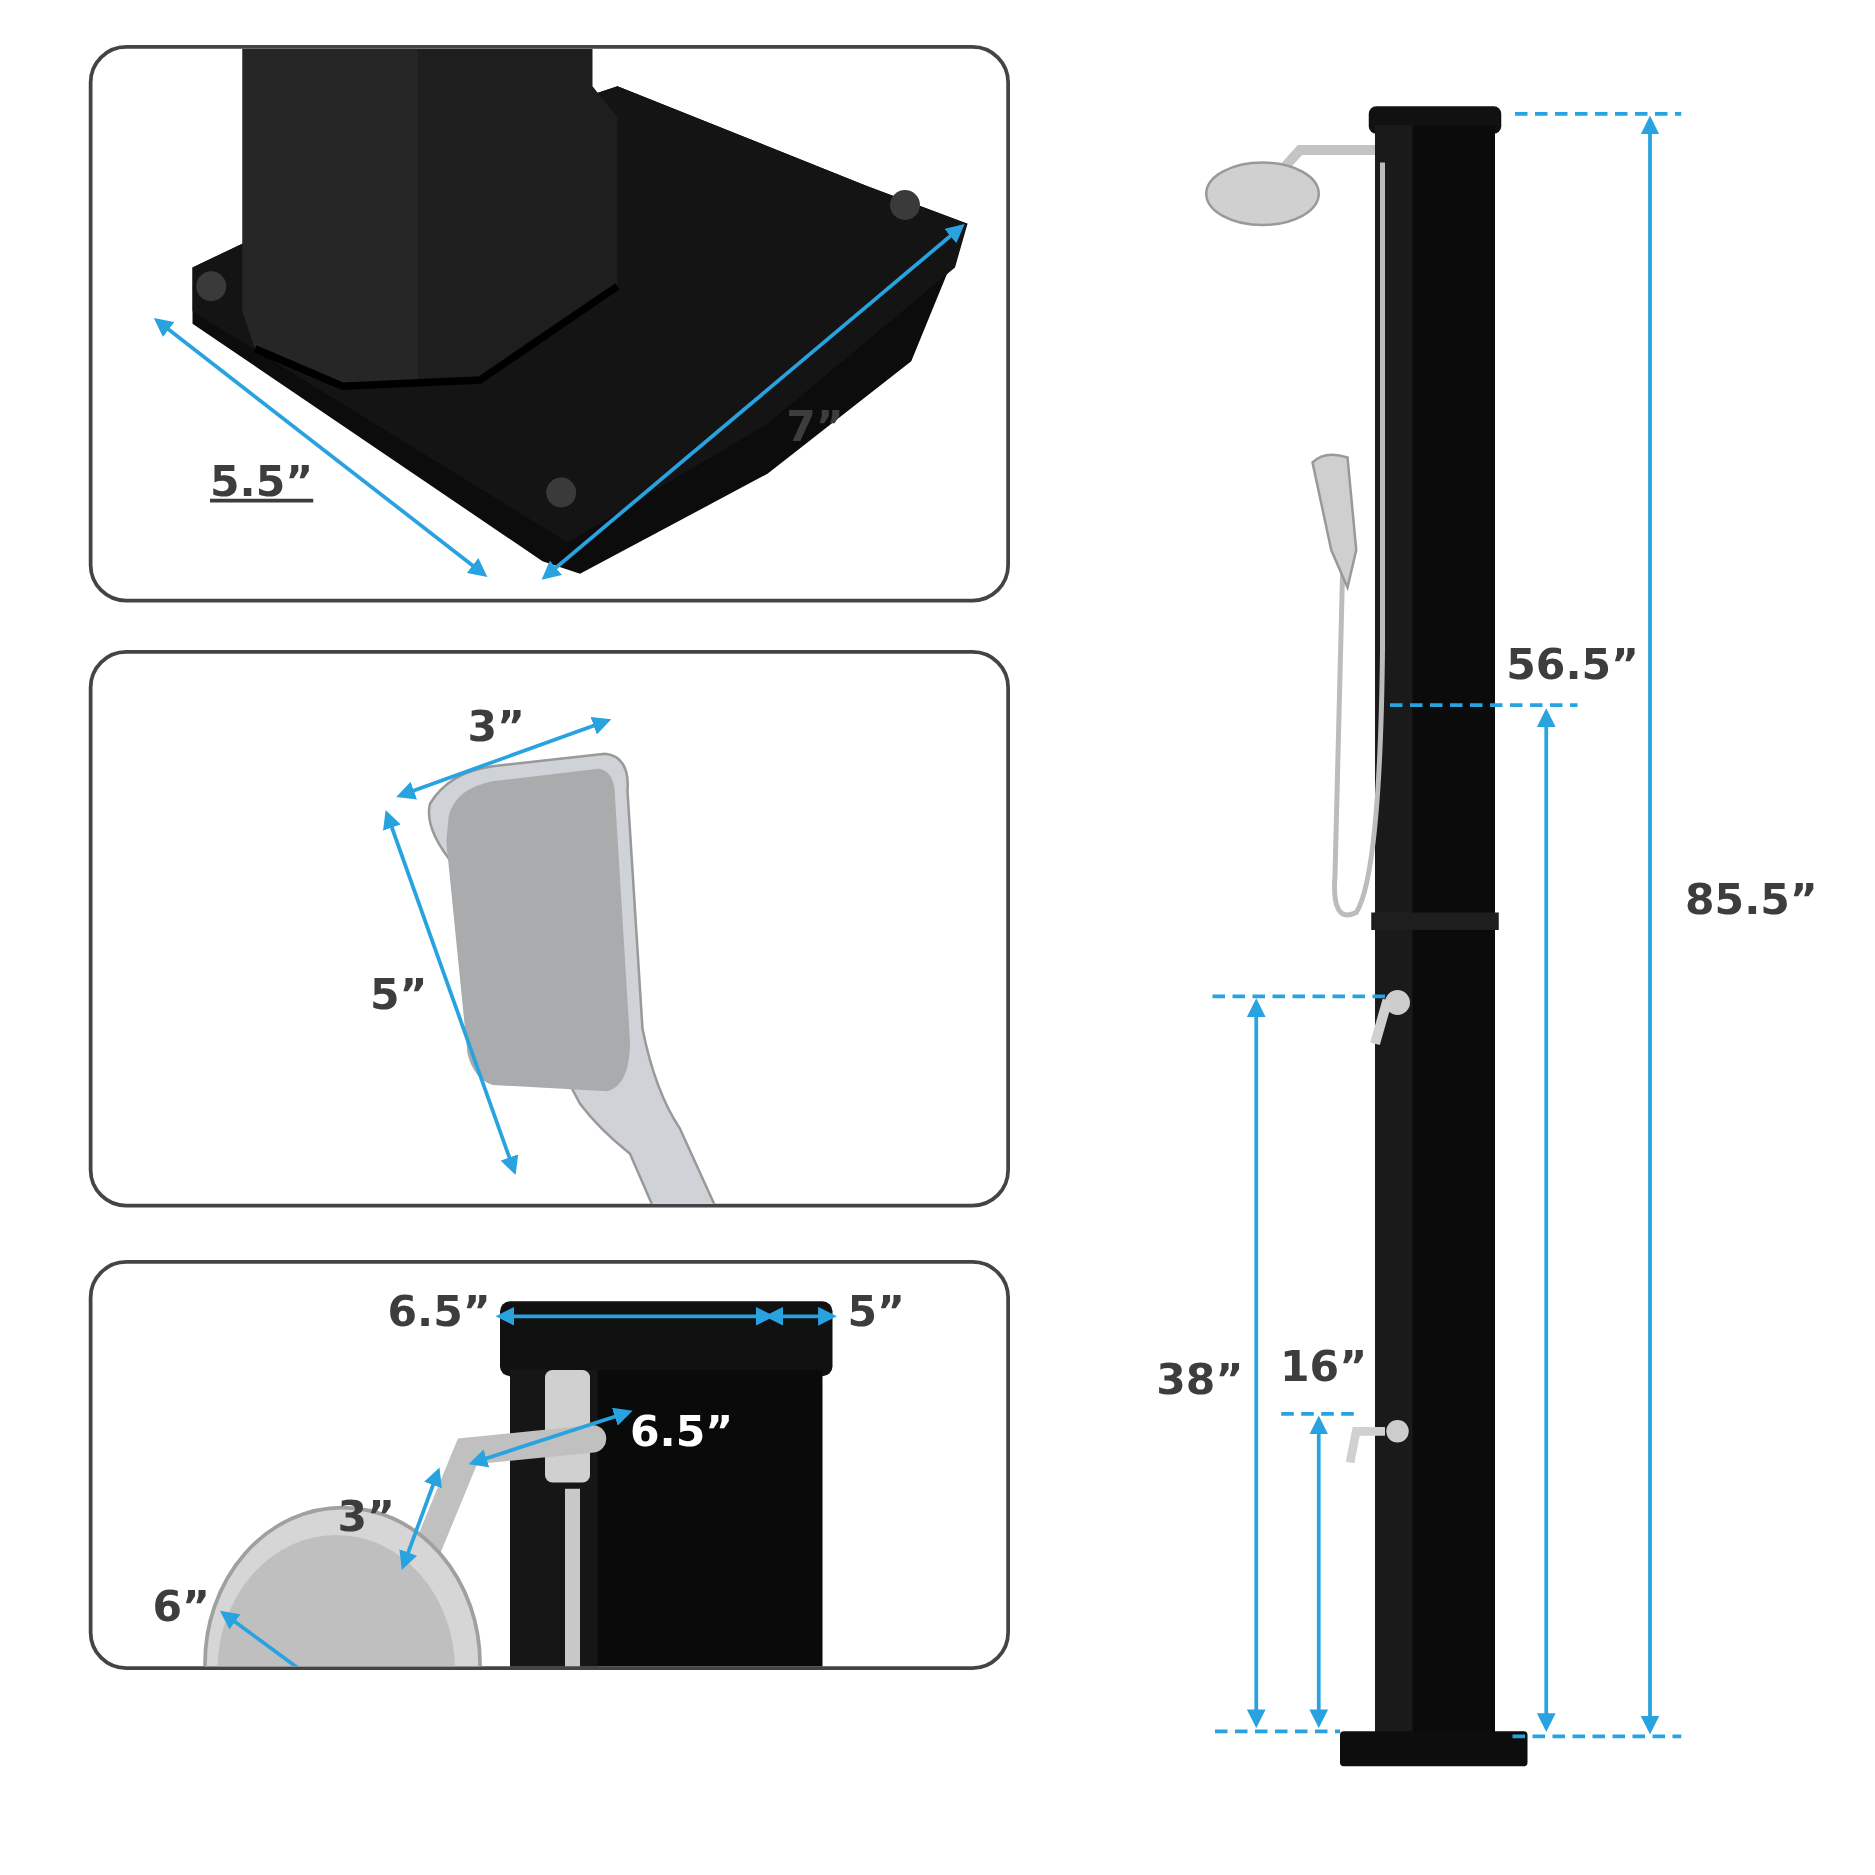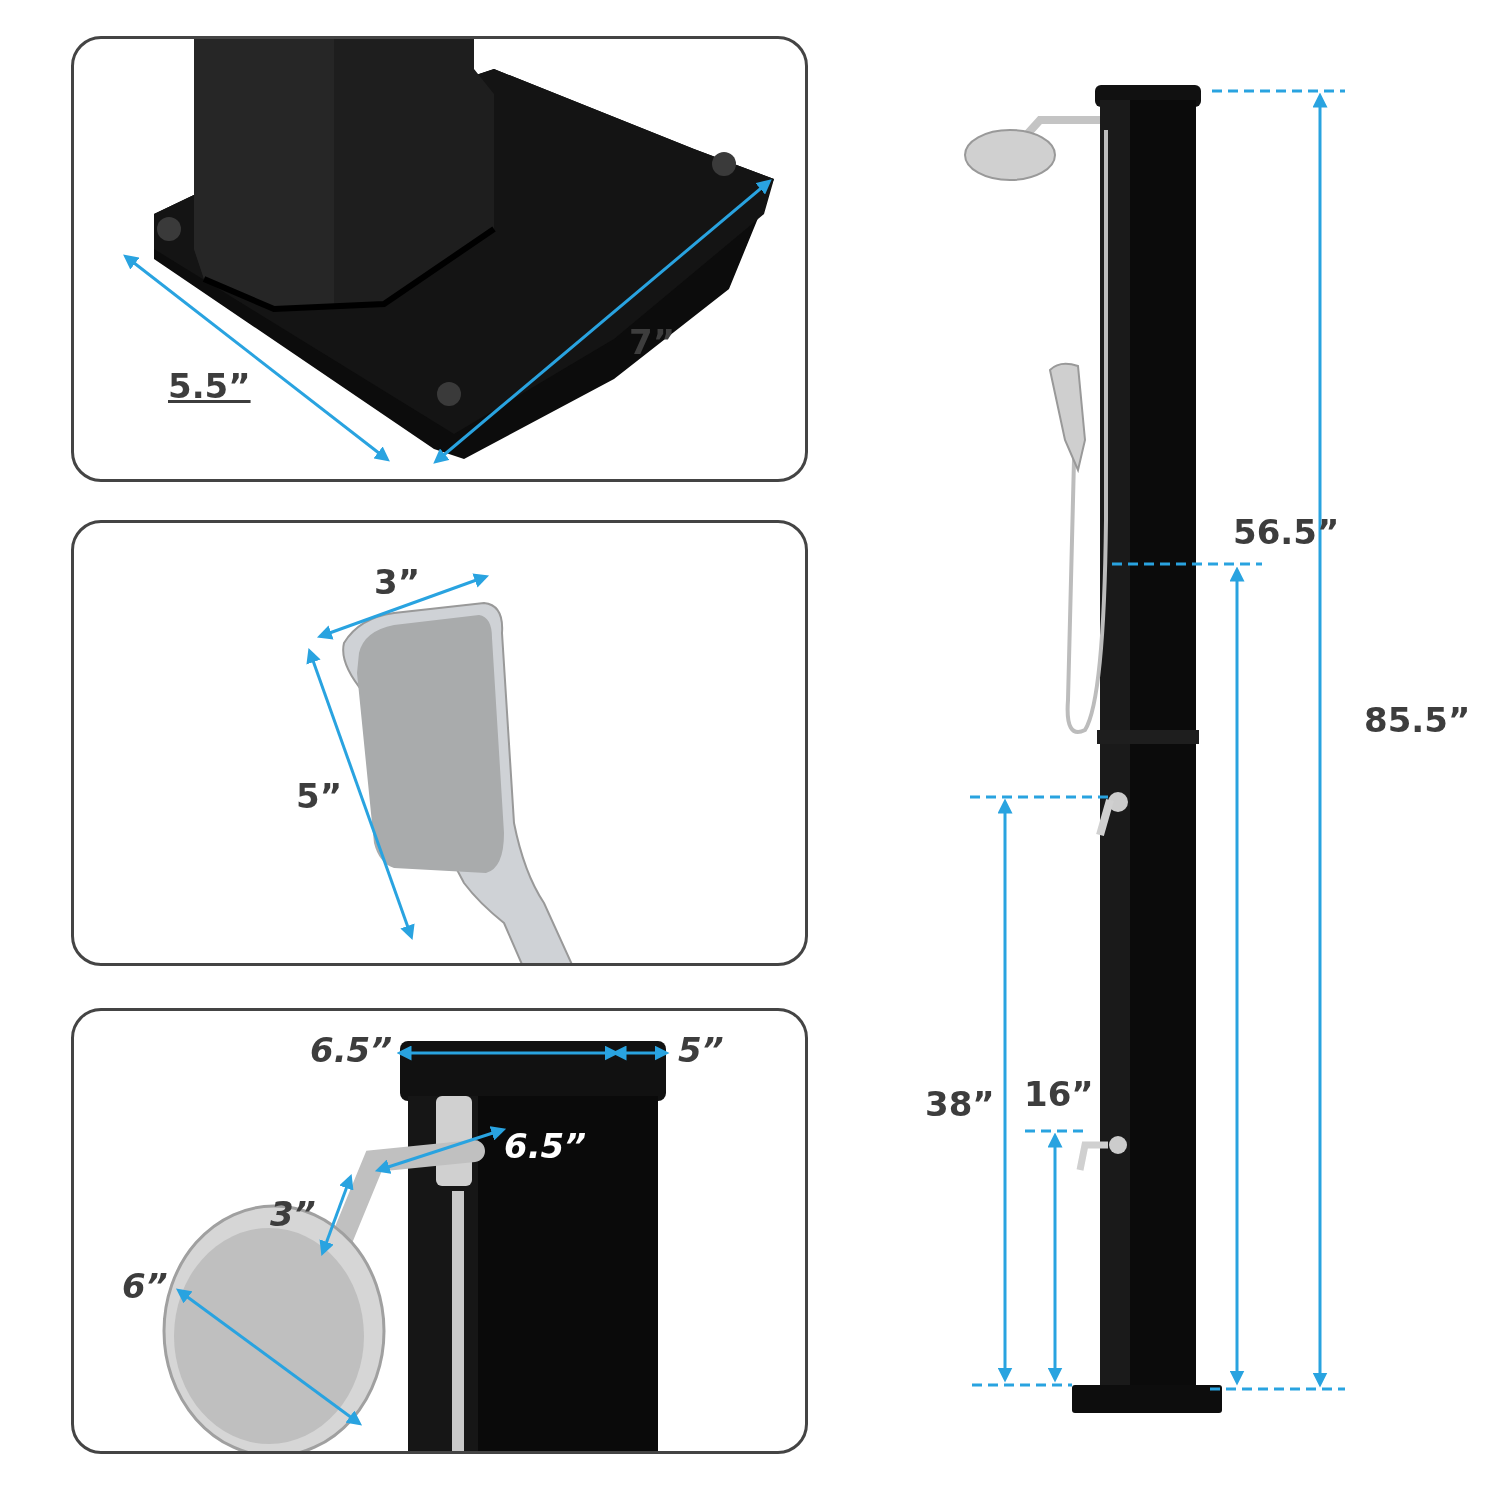--- a/index.html
+++ b/index.html
@@ -45,21 +45,21 @@
     <path d="M285,130 Q290,108 320,102 L405,92 Q418,94 418,115 L430,310 Q430,345 412,350 L320,345 Q305,340 300,320 L283,150 Z" fill="#a9abac"></path>
   </svg>
   <svg width="737" height="446">
     <line x1="250" y1="112" x2="408" y2="55" stroke="#29a3e0" stroke-width="3" marker-start="url(#ah)" marker-end="url(#ah)"></line>
     <line x1="237" y1="132" x2="336" y2="410" stroke="#29a3e0" stroke-width="3" marker-start="url(#ah)" marker-end="url(#ah)"></line>
   </svg>
   <div class="label" style="left:300px; top:42px;">3”</div>
   <div class="label" style="left:222px; top:256px;">5”</div>
 </div>
 
-<div class="panel" style="left:71px; top:1008px; width:737px; height:446px;font-style:italic;">
+<div class="panel" style="left:71px; top:1008px; width:737px; height:328px;">
   <svg width="737" height="446">
 
     <rect x="326" y="30" width="266" height="60" rx="8" fill="#111"></rect>
 
     <rect x="334" y="85" width="250" height="370" fill="#0a0a0a"></rect>
     <rect x="334" y="85" width="70" height="370" fill="#161616"></rect>
 
     <rect x="378" y="180" width="12" height="270" fill="#c8c8c8"></rect>
 
     <rect x="362" y="85" width="36" height="90" rx="6" fill="#d0d0d0"></rect>
@@ -114,16 +114,16 @@
   <line x1="1025" y1="1131" x2="1085" y2="1131" stroke="#29a3e0" stroke-width="3" stroke-dasharray="10,6"></line>
   <line x1="972" y1="1385" x2="1072" y2="1385" stroke="#29a3e0" stroke-width="3" stroke-dasharray="10,6"></line>
   <line x1="1210" y1="1389" x2="1345" y2="1389" stroke="#29a3e0" stroke-width="3" stroke-dasharray="10,6"></line>
 
   <line x1="1320" y1="100" x2="1320" y2="1380" stroke="#29a3e0" stroke-width="3" marker-start="url(#ah)" marker-end="url(#ah)"></line>
   <line x1="1237" y1="574" x2="1237" y2="1378" stroke="#29a3e0" stroke-width="3" marker-start="url(#ah)" marker-end="url(#ah)"></line>
   <line x1="1005" y1="806" x2="1005" y2="1375" stroke="#29a3e0" stroke-width="3" marker-start="url(#ah)" marker-end="url(#ah)"></line>
   <line x1="1055" y1="1140" x2="1055" y2="1375" stroke="#29a3e0" stroke-width="3" marker-start="url(#ah)" marker-end="url(#ah)"></line>
 </svg>
 
-<div class="label" style="left:1348px; top:703px;margin-left:16px;">85.5”</div>
-<div class="label" style="left:1205px; top:515px;margin-left:28px;">56.5”</div>
+<div class="label" style="left:1348px; top:703px;">85.5”</div>
+<div class="label" style="left:1205px; top:515px;">56.5”</div>
 <div class="label" style="left:925px; top:1087px;">38”</div>
 <div class="label" style="left:1024px; top:1077px;text-align:center;">16”</div>
 
 </body></html>

